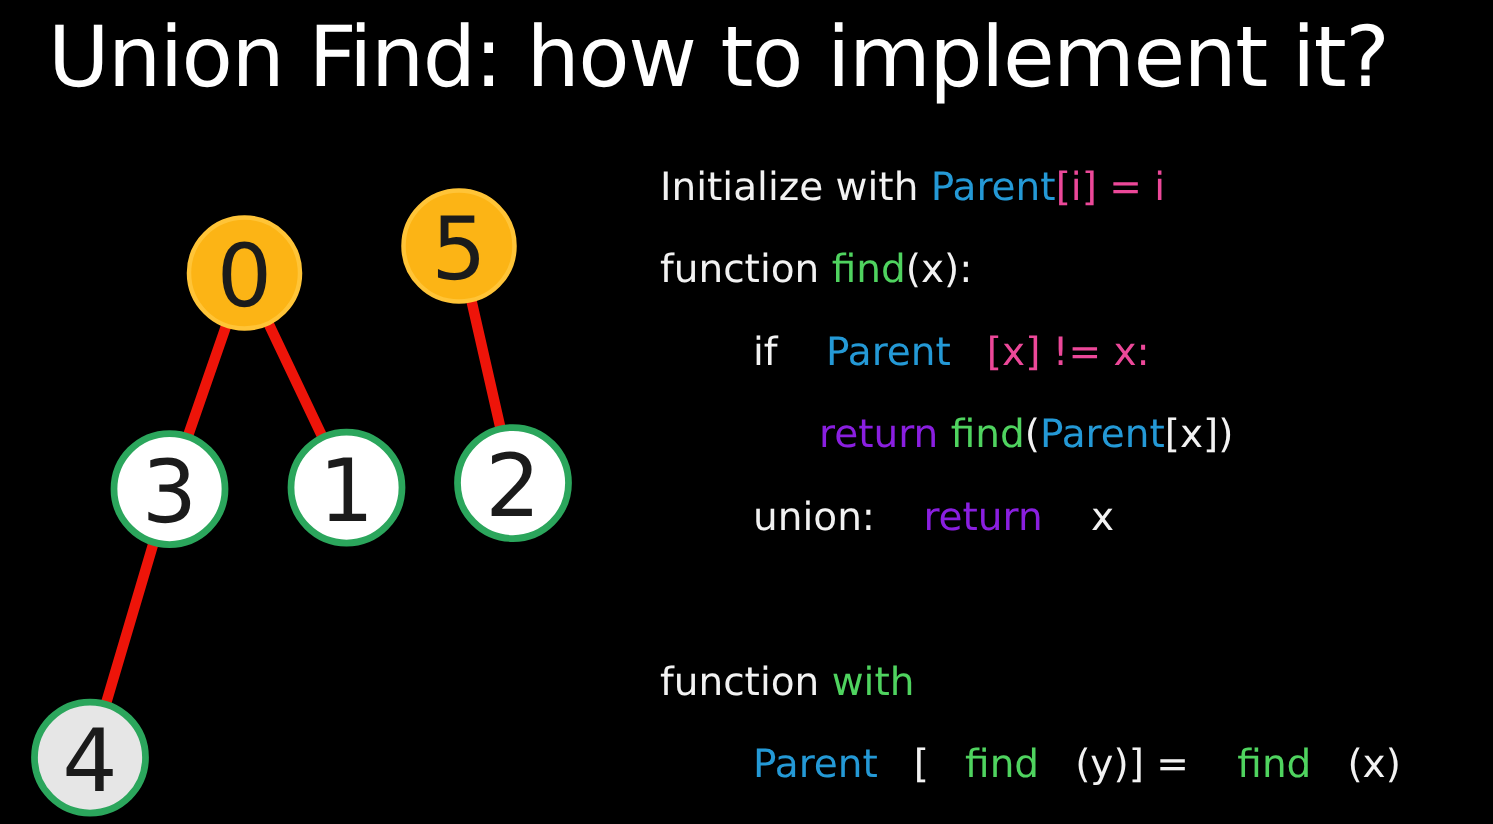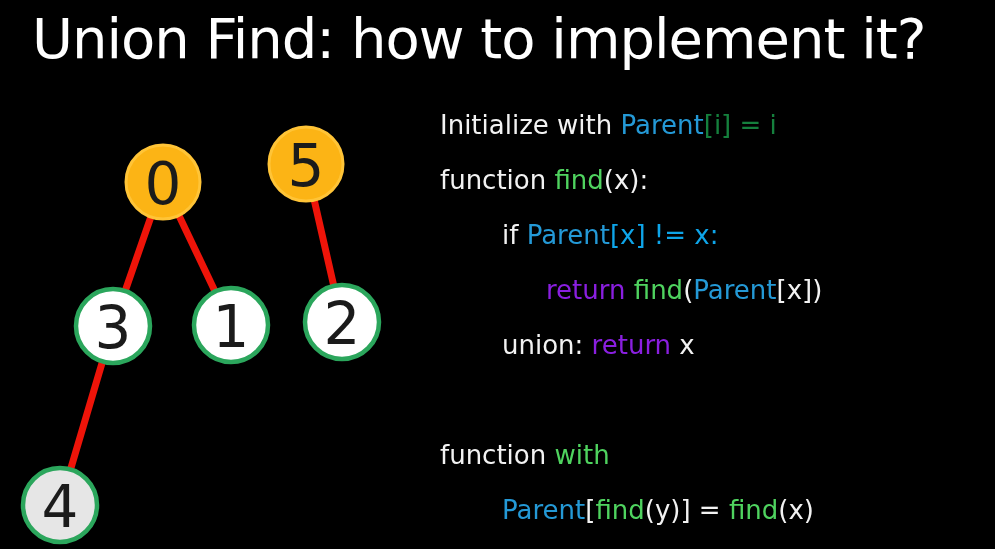--- a/index.html
+++ b/index.html
@@ -36,21 +36,21 @@
     top: 97px;
   }
   .code-line {
     height: 55px;
     display: flex;
     align-items: center;
     font-size: 26px;
     white-space: pre;
     font-weight: 500;
   }
-  .code-line.indent-1 { padding-left: 62px; }
+  .code-line.indent-1 { padding-left: 62px; gap: 24px; }
   .code-line.indent-2 { padding-left: 106px; }
 </style>
 </head>
 <body>
 
 <div class="stage">
   <div class="title">Union Find: how to implement it?</div>
   <svg class="tree-svg" width="430" height="459" viewBox="0 0 430 459">
       <line x1="163" y1="92" x2="113" y2="236" stroke="#EE1409" stroke-width="7" stroke-linecap="round"></line>
       <line x1="163" y1="92" x2="231" y2="235" stroke="#EE1409" stroke-width="7" stroke-linecap="round"></line>
@@ -75,22 +75,22 @@
       <g>
         <circle cx="342" cy="232" r="37" fill="#FFFFFF" stroke="#2BA65C" stroke-width="4.5"></circle>
         <text x="342" y="232" text-anchor="middle" dominant-baseline="central" dy="2" fill="#1B1B1B" font-size="58">2</text>
       </g>
       <g>
         <circle cx="60" cy="415" r="37" fill="#E6E6E6" stroke="#2BA65C" stroke-width="4.5"></circle>
         <text x="60" y="415" text-anchor="middle" dominant-baseline="central" dy="2" fill="#1B1B1B" font-size="58">4</text>
       </g>
     </svg>
   <div class="code-panel">
-      <div class="code-line indent-0"><span style="color: rgb(242, 242, 242);">Initialize with </span><span style="color: rgb(36, 153, 214);">Parent</span><span style="color: #15803d;">[i] = i</span></div>
+      <div class="code-line indent-0"><span style="color: rgb(242, 242, 242);">Initialize with </span><span style="color: rgb(36, 153, 214);">Parent</span><span style="color: #ec4899;">[i] = i</span></div>
       <div class="code-line indent-0"><span style="color: rgb(242, 242, 242);">function </span><span style="color: rgb(79, 211, 95);">find</span><span style="color: rgb(242, 242, 242);">(x):</span></div>
-      <div class="code-line indent-1"><span style="color: rgb(242, 242, 242);">if </span><span style="color: rgb(36, 153, 214);">Parent</span><span style="color: #0ea5e9; text-align: center;">[x] != x:</span></div>
+      <div class="code-line indent-1"><span style="color: rgb(242, 242, 242);">if </span><span style="color: rgb(36, 153, 214);">Parent</span><span style="color: #ec4899; text-align: center;">[x] != x:</span></div>
       <div class="code-line indent-2"><span style="color: rgb(138, 31, 224);">return </span><span style="color: rgb(79, 211, 95);">find</span><span style="color: rgb(242, 242, 242);">(</span><span style="color: rgb(36, 153, 214);">Parent</span><span style="color: rgb(242, 242, 242);">[x])</span></div>
       <div class="code-line indent-1"><span style="color: rgb(242, 242, 242);">union: </span><span style="color: rgb(138, 31, 224);">return</span><span style="color: rgb(242, 242, 242);"> x</span></div>
       <div class="code-line indent-0"></div>
       <div class="code-line indent-0"><span style="color: rgb(242, 242, 242);">function </span><span style="color: rgb(79, 211, 95);">with</span></div>
       <div class="code-line indent-1"><span style="color: rgb(36, 153, 214);">Parent</span><span style="color: rgb(242, 242, 242);">[</span><span style="color: rgb(79, 211, 95);">find</span><span style="color: rgb(242, 242, 242);">(y)] = </span><span style="color: rgb(79, 211, 95);">find</span><span style="color: rgb(242, 242, 242);">(x)</span></div>
     </div>
 </div>
 
 </body></html>

